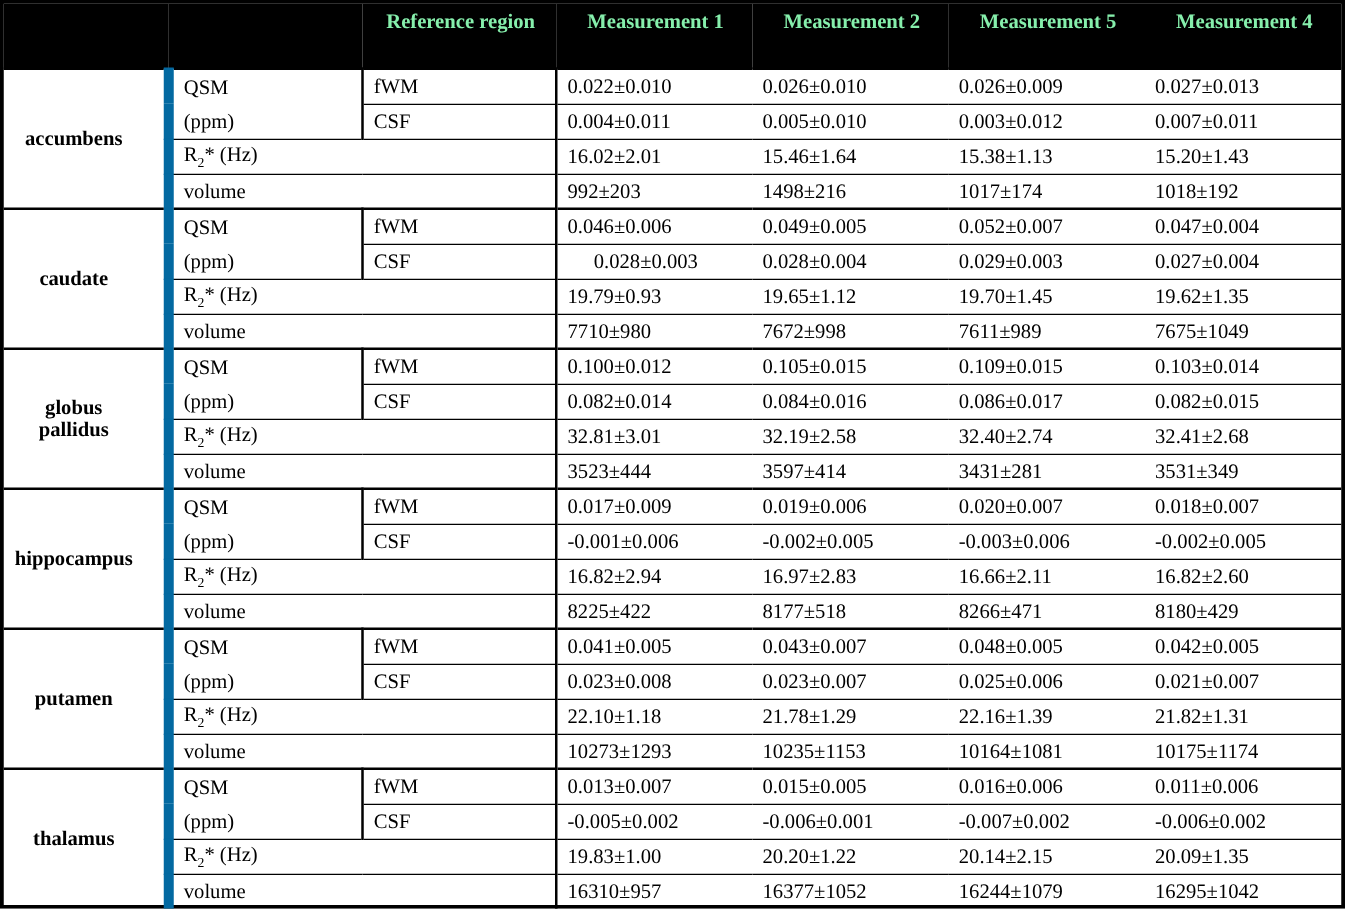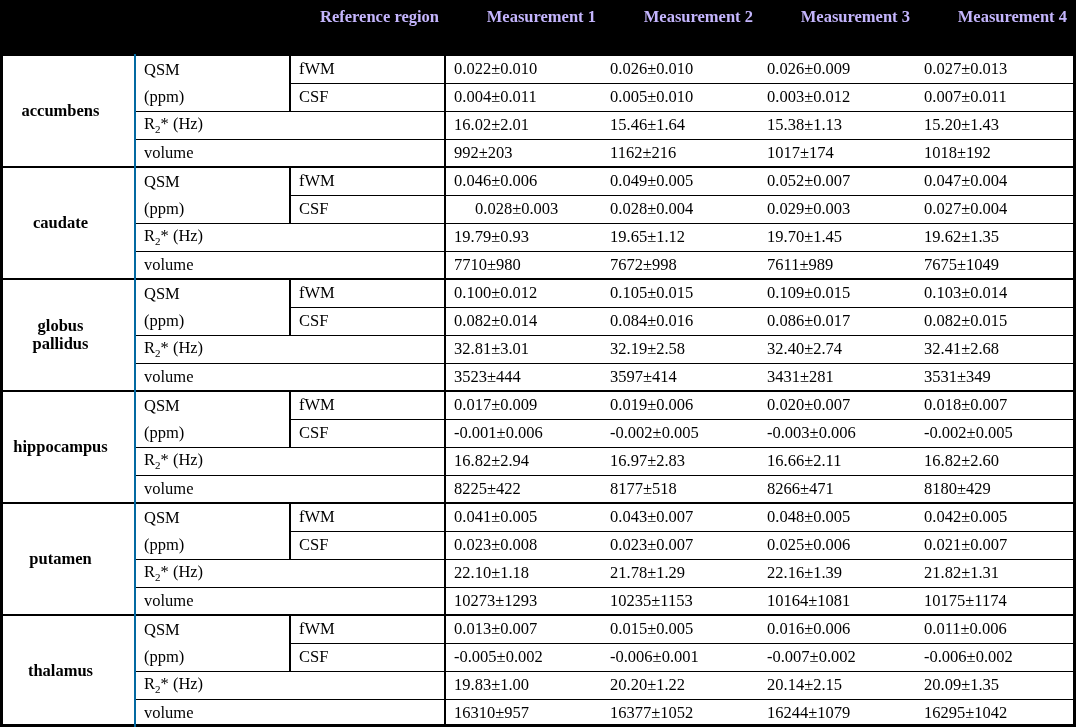--- a/index.html
+++ b/index.html
@@ -28,23 +28,23 @@
     table-layout: fixed;
     font-size: 16.5px;
   }
   table.data-table col.c-region   { width: 132px; }
   table.data-table col.c-metric   { width: 155px; }
   table.data-table col.c-ref      { width: 155px; }
   table.data-table col.c-meas     { width: 157px; }
 
   thead th {
     background: #000000;
-    color: #c4b5fd;
+    color: #86efac;
     font-weight: bold;
-    text-align: right;
+    text-align: center;
     vertical-align: top;
     padding: 4px 6px 4px 8px;
     line-height: 1.18;
     height: 52px;
     box-sizing: border-box;
   }
   thead th.blank { background: #000000; }
 
   tbody td {
     padding: 2px 6px 2px 8px;
@@ -53,21 +53,21 @@
     box-sizing: border-box;
     white-space: nowrap;
     overflow: hidden;
   }
   tbody tr td { border: none; }
 
   
   td.region-cell {
     text-align: center;
     font-weight: bold;
-    border-right: 2px solid #0369a1;
+    border-right: 8px solid #0369a1;
     line-height: 1.12;
     padding-left: 2px;
     padding-right: 18px;
   }
   td.metric-cell {
     border-right: 2px solid #000;
   }
   td.ref-cell {
     border-right: 2px solid #000;
   }
@@ -97,21 +97,21 @@
       <col class="c-meas">
       <col class="c-meas">
     </colgroup>
     <thead>
       <tr>
         <th class="blank"></th>
         <th class="blank"></th>
         <th>Reference region</th>
         <th>Measurement 1</th>
         <th>Measurement 2</th>
-        <th>Measurement 3</th>
+        <th>Measurement 5</th>
         <th>Measurement 4</th>
       </tr>
     </thead>
     <tbody id="table-body">
         <tr class="group-start">
           <td class="region-cell" rowspan="4">accumbens</td>
           <td class="metric-cell">QSM</td>
           <td class="ref-cell">fWM</td>
           <td class="val-cell">0.022±0.010</td>
           <td class="val-cell">0.026±0.010</td>
@@ -129,21 +129,21 @@
         <tr class="row-line">
           <td class="metric-cell" colspan="2">R<span class="sub">2</span>*  (Hz)</td>
           <td class="val-cell">16.02±2.01</td>
           <td class="val-cell">15.46±1.64</td>
           <td class="val-cell">15.38±1.13</td>
           <td class="val-cell">15.20±1.43</td>
         </tr>
         <tr class="row-line">
           <td class="metric-cell" colspan="2">volume</td>
           <td class="val-cell">992±203</td>
-          <td class="val-cell">1162±216</td>
+          <td class="val-cell">1498±216</td>
           <td class="val-cell">1017±174</td>
           <td class="val-cell">1018±192</td>
         </tr>
         <tr class="group-start">
           <td class="region-cell" rowspan="4">caudate</td>
           <td class="metric-cell">QSM</td>
           <td class="ref-cell">fWM</td>
           <td class="val-cell">0.046±0.006</td>
           <td class="val-cell">0.049±0.005</td>
           <td class="val-cell">0.052±0.007</td>

